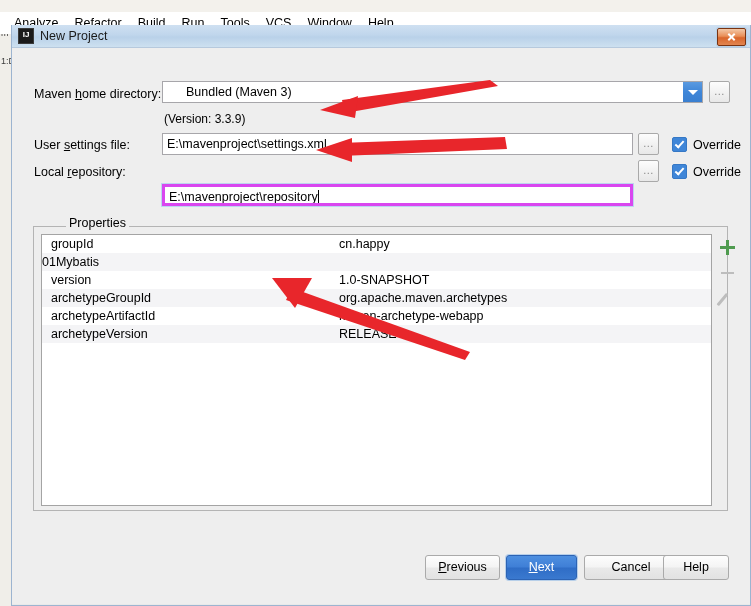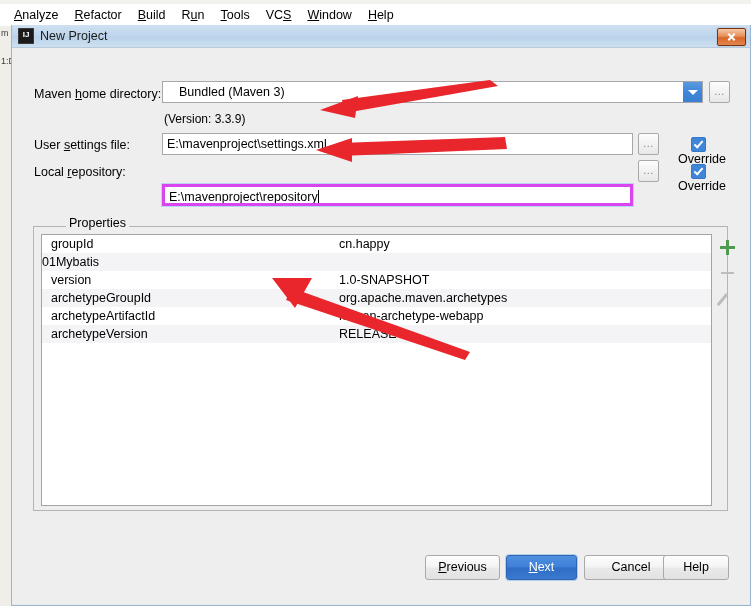--- a/index.html
+++ b/index.html
@@ -41,21 +41,21 @@
   #ide-left-strip .vtext2 {
     position: absolute;
     left: 1px; top: 34px;
     font-size: 9px;
     color: #3c3c3c;
   }
 
   
   #menubar {
     position: absolute;
-    left: 0; top: 4px;
+    left: 0; top: 12px;
     width: 751px; height: 22px;
     background: #ffffff;
     display: flex;
     align-items: center;
     padding-left: 6px;
     box-sizing: border-box;
   }
   .menu-item {
     font-size: 12.5px;
     color: #000000;
@@ -185,21 +185,21 @@
     border: 1px solid #a7a6aa;
     background: #ffffff;
     box-sizing: border-box;
     display: flex;
     align-items: center;
   }
   .combo-text {
     flex: 1;
     font-size: 12.5px;
     color: #000000;
-    padding-left: 16px;
+    padding-left: 23px;
     white-space: nowrap;
     overflow: hidden;
   }
   .combo-arrow {
     width: 19px;
     height: 20px;
     background: linear-gradient(to bottom, #5a9ae0 0%, #3f86d8 50%, #3a7fd0 100%);
     position: relative;
     flex: none;
     cursor: pointer;
@@ -226,21 +226,20 @@
     line-height: 18px;
     cursor: pointer;
     letter-spacing: 0.5px;
   }
 
   .checkbox-row {
     position: absolute;
     display: flex;
     align-items: center;
     cursor: pointer;
-    flex-direction: column;
   }
   .cb-box {
     width: 13px; height: 13px;
     background: #3f86d8;
     border: 1px solid #3678c5;
     border-radius: 2px;
     position: relative;
     flex: none;
   }
   .cb-box::after {

